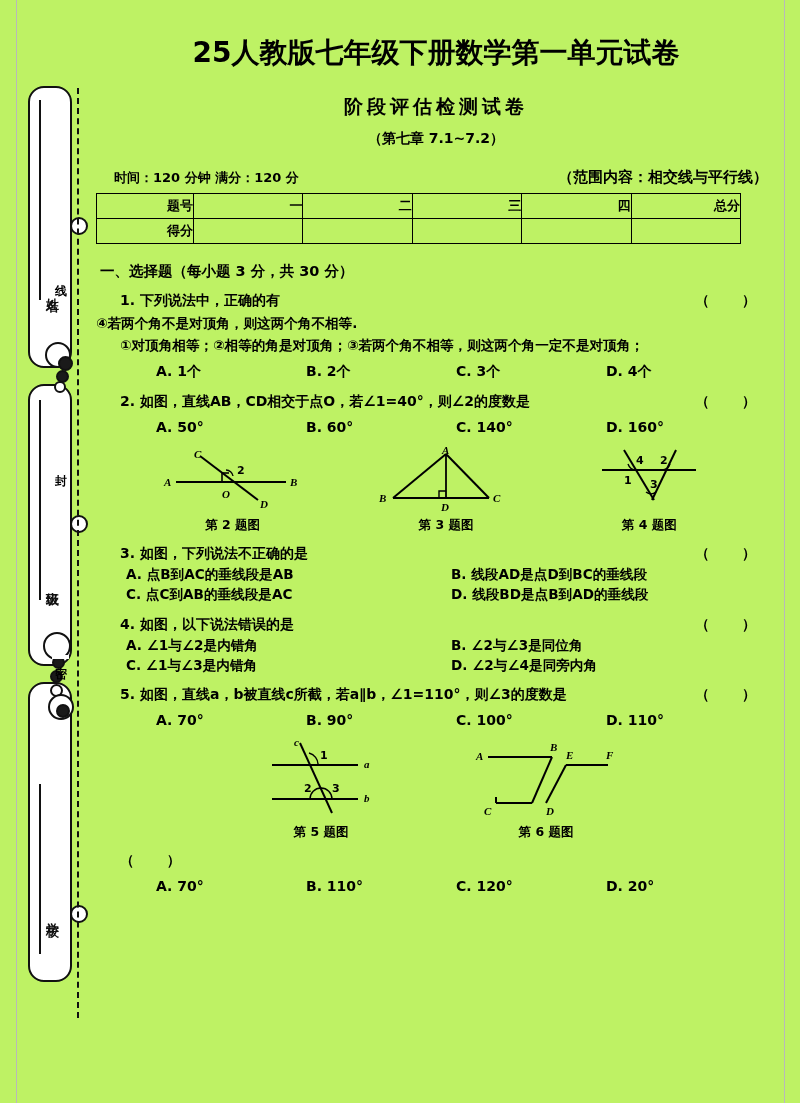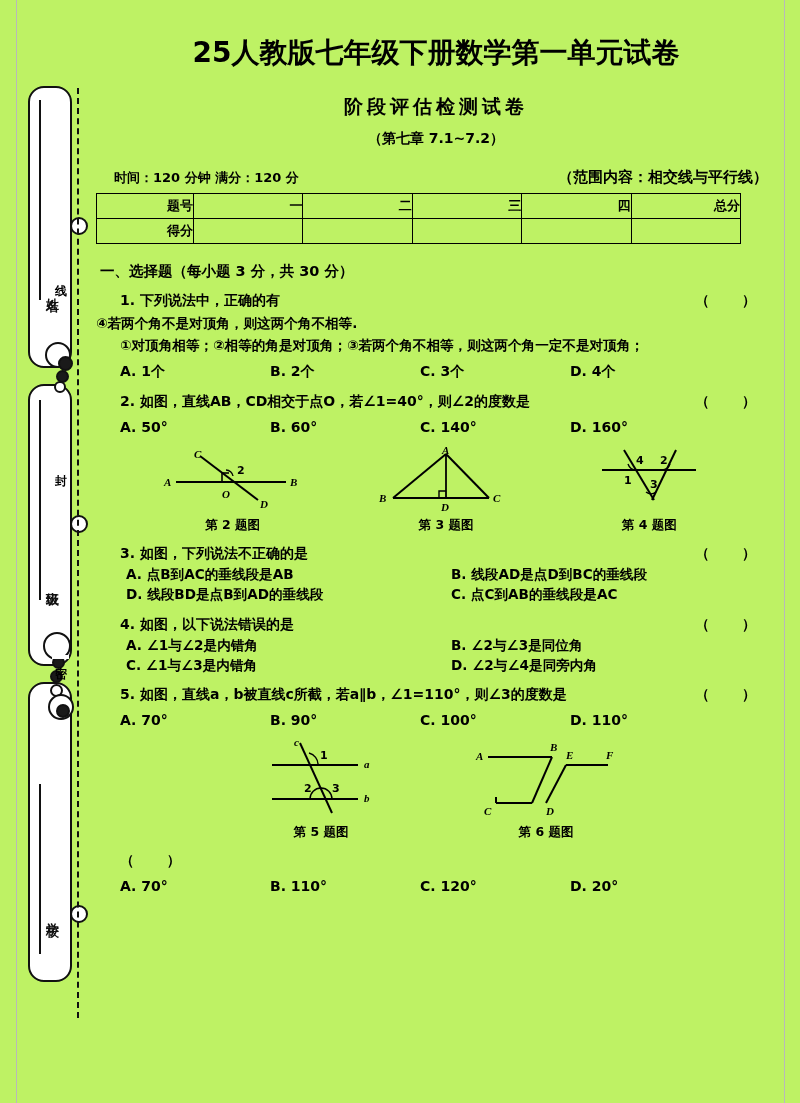--- a/index.html
+++ b/index.html
@@ -233,20 +233,21 @@
   .q-extra {
     padding-left: 0px;
     margin-top: 2px;
     font-size: 13.6px;
   }
   .q-extra.hang { margin-left: -24px; }
 
   .opts-4 {
     display: flex;
     margin-top: 5px;
+    margin-left: 36px;
   }
   .opts-4 > div {
     width: 150px;
     font-family: "DejaVu Sans", sans-serif;
     font-weight: 700;
     font-size: 14px;
   }
   .opts-2 {
     display: flex;
     justify-content: flex-end;
@@ -461,22 +462,22 @@
           <span>3.</span>
           <span>如图，下列说法不正确的是</span>
         </span>
         <span class="answer-paren">（    ）</span>
       </div>
       <div class="opts-2">
         <div>A. 点B到AC的垂线段是AB</div>
         <div>B. 线段AD是点D到BC的垂线段</div>
       </div>
       <div class="opts-2">
+        <div>C. 点C到AB的垂线段是AC</div>
         <div>D. 线段BD是点B到AD的垂线段</div>
-        <div>C. 点C到AB的垂线段是AC</div>
       </div>
     </div>
 
     <div class="q">
       <div class="q-stem">
         <span class="stem-text">
           <span>4.</span>
           <span>如图，以下说法错误的是</span>
         </span>
         <span class="answer-paren">（    ）</span>

